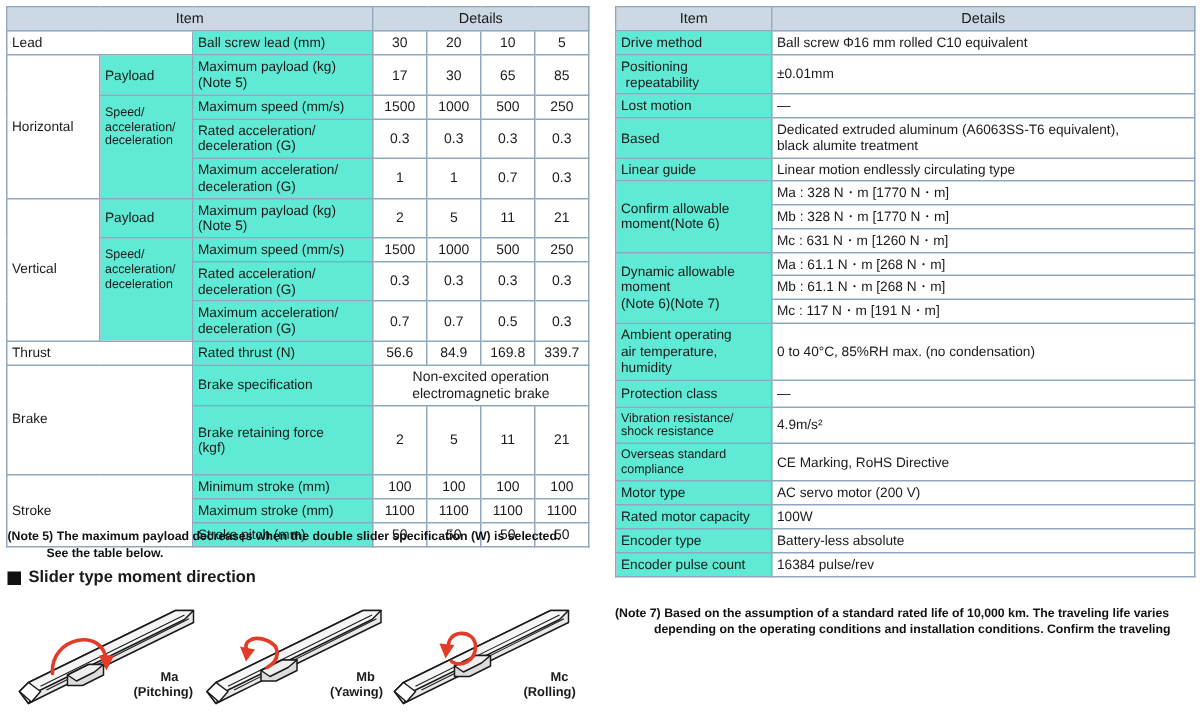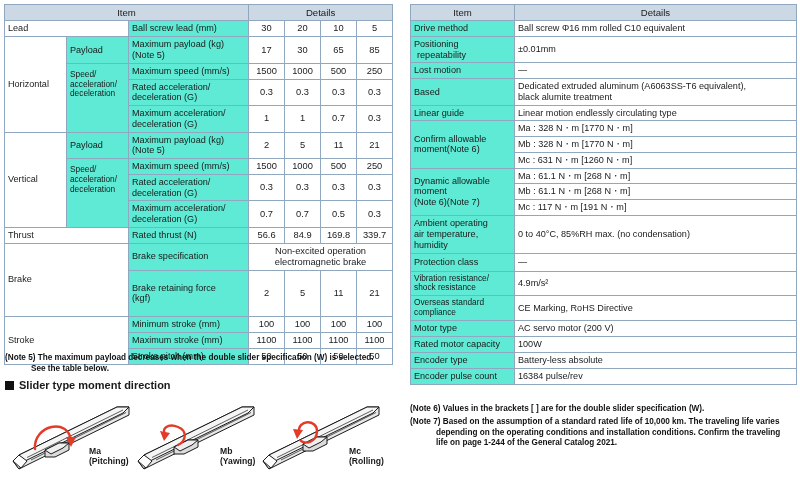--- a/index.html
+++ b/index.html
@@ -118,21 +118,21 @@
     position: absolute;
     left: 0px; top: 20px;
     width: 390px; height: 78px;
   }
   .dgm {
     position: absolute;
     width: 130px; height: 78px;
   }
   .dgm-cap {
     position: absolute;
-    text-align: left;
+    text-align: right;
     font-size: 8.6px;
     font-weight: bold;
     line-height: 1.15;
     width: 78px;
     padding-left: 48px;
   }
 </style>
 </head>
 <body>
 
@@ -517,22 +517,18 @@
         <tr>
           <td class="lbl" style="height:16px">Encoder pulse count</td>
           <td class="val">16384 pulse/rev</td>
         </tr>
       </tbody>
     </table>
   </div>
 
   <div id="notes-right">
     <div class="note nblock">
-      <span>(Note 6) Values in the brackets [ ] are for the double slider specification (W).</span>
-    </div>
-    <div class="note nblock">
       <span>(Note 7) Based on the assumption of a standard rated life of 10,000 km. The traveling life varies</span>
       <span class="ind">depending on the operating conditions and installation conditions. Confirm the traveling</span>
-      <span class="ind">life on page 1-244 of the General Catalog 2021.</span>
     </div>
   </div>
 
 </div>
 
 </body></html>

